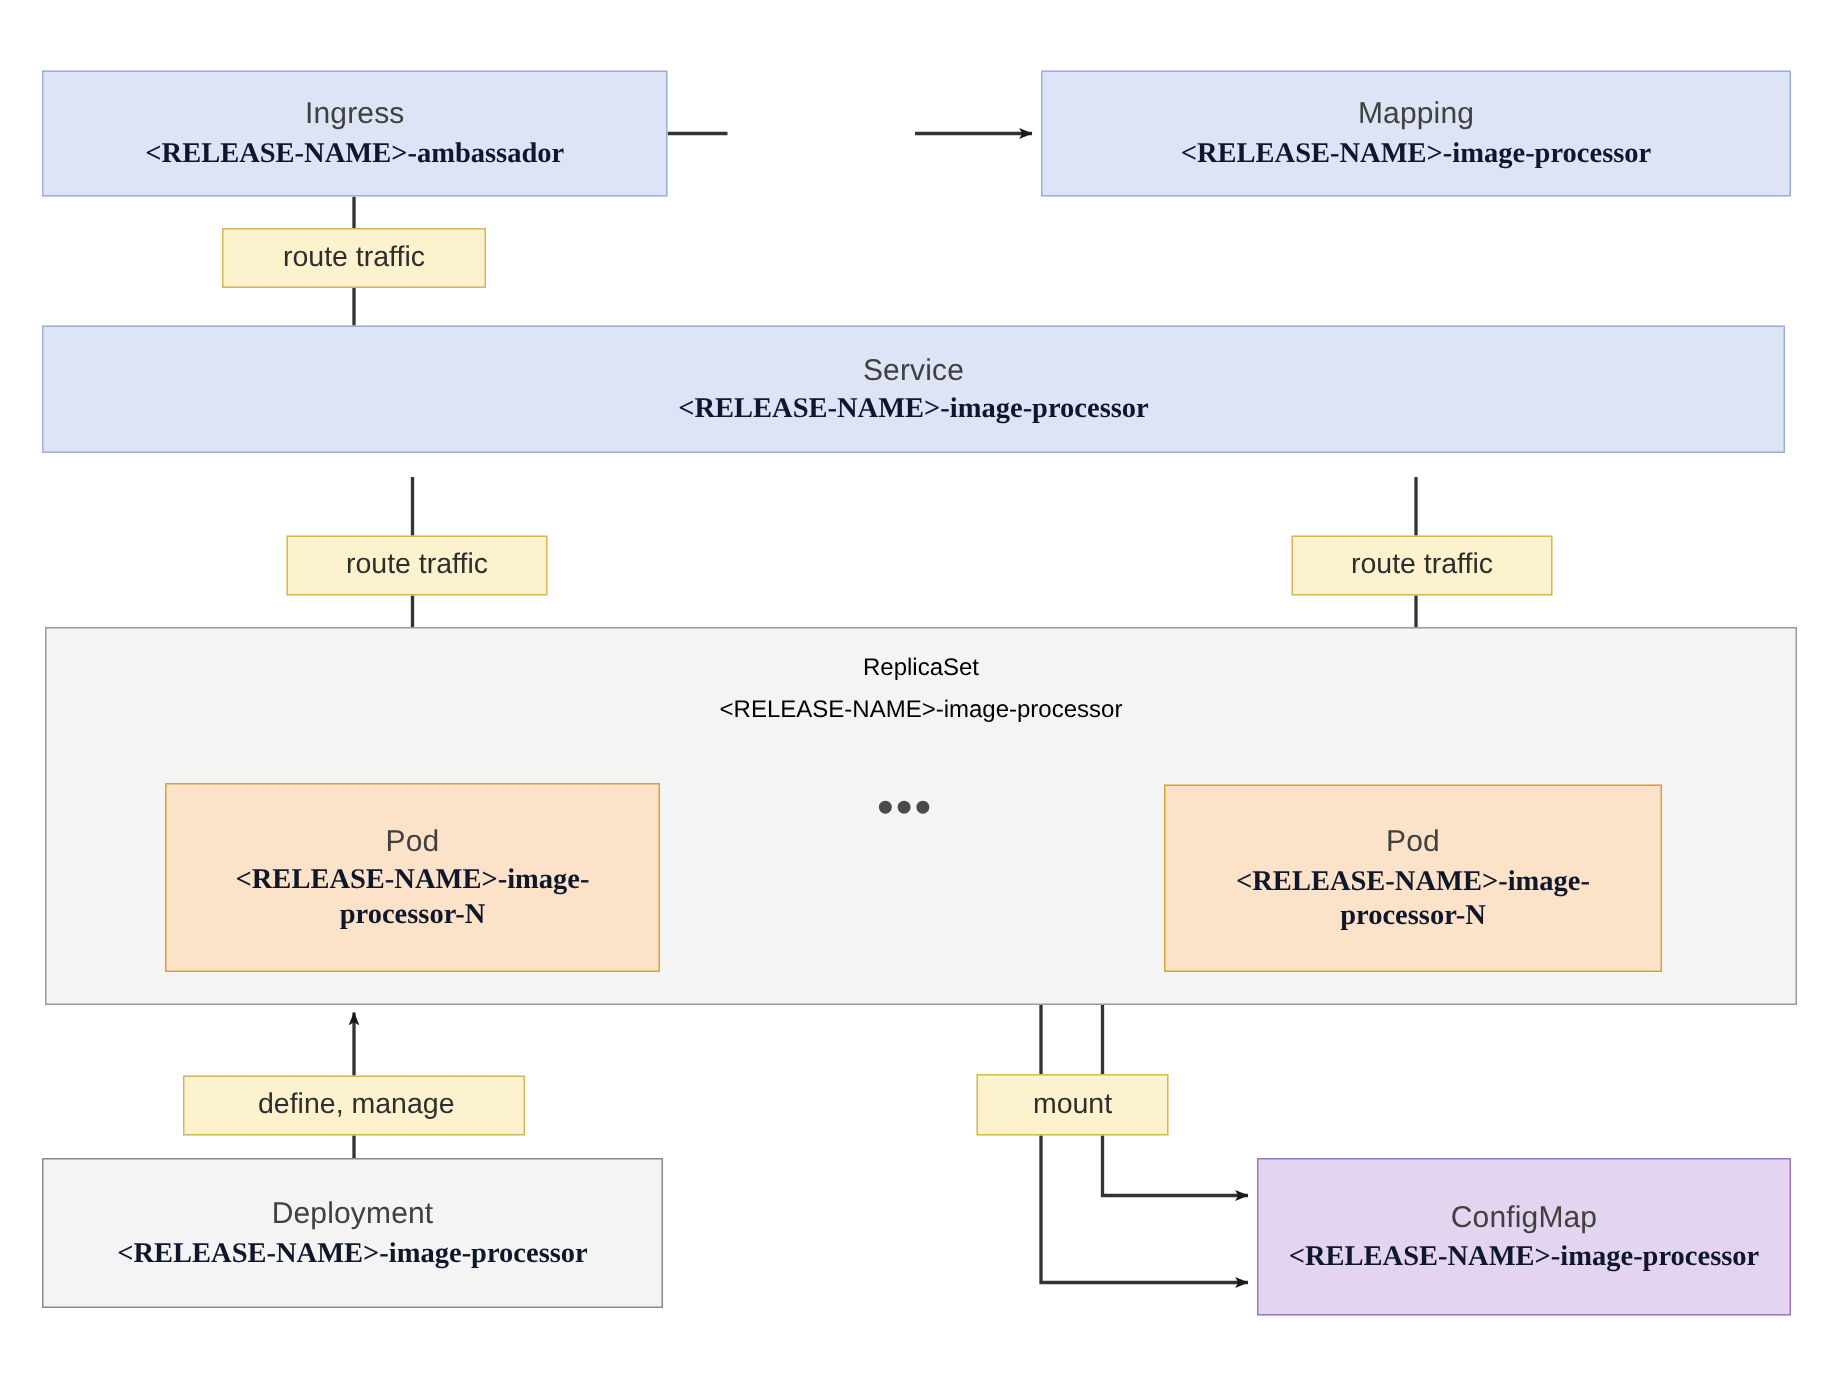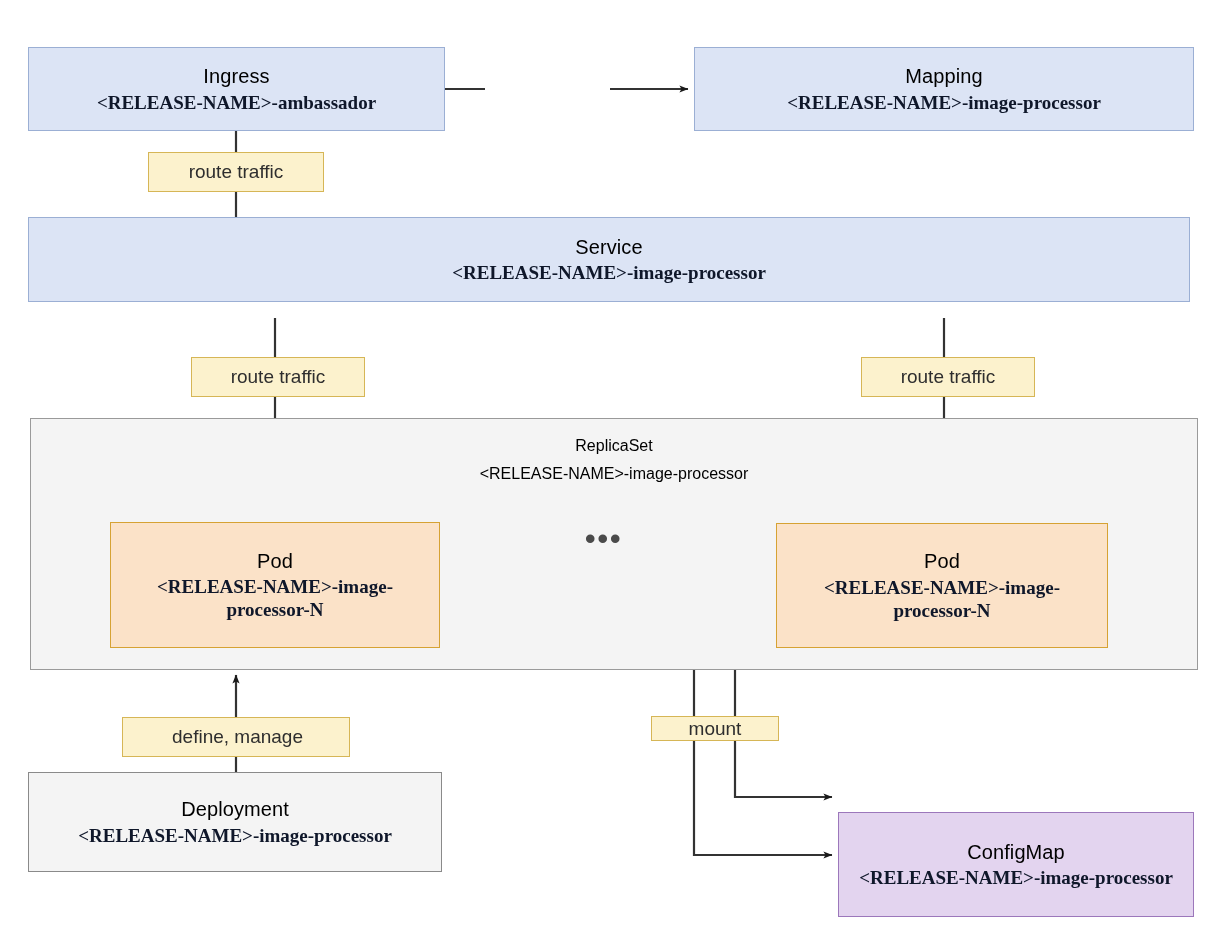--- a/index.html
+++ b/index.html
@@ -30,21 +30,21 @@
     box-sizing: border-box;
     display: flex;
     flex-direction: column;
     align-items: center;
     justify-content: center;
     text-align: center;
     line-height: 1.22;
   }
   .node .ntitle {
     font-size: 20px;
-    color: #000000;
+    color: #404040;
     font-weight: normal;
     letter-spacing: 0.1px;
   }
   .node .nsub {
     font-family: "Liberation Serif", serif;
     font-size: 19px;
     font-weight: bold;
     color: #0f172a;
     margin-top: 2px;
     max-width: 94%;
@@ -162,29 +162,29 @@
   <div class="node orange" style="left:776px; top:523px; width:332px; height:125px;">
     <div class="ntitle">Pod</div>
     <div class="nsub" style="max-width:272px;">&lt;RELEASE-NAME&gt;-image-processor-N</div>
   </div>
 
   <div class="node grey" style="left:28px; top:772px; width:414px; height:100px;">
     <div class="ntitle">Deployment</div>
     <div class="nsub">&lt;RELEASE-NAME&gt;-image-processor</div>
   </div>
 
-  <div class="node purple" style="left:838px; top:772px; width:356px; height:105px;margin-top:40px;">
+  <div class="node purple" style="left:838px; top:772px; width:356px; height:105px;">
     <div class="ntitle">ConfigMap</div>
     <div class="nsub">&lt;RELEASE-NAME&gt;-image-processor</div>
   </div>
 
 
   <div class="edge-label" style="left:148px; top:152px; width:176px; height:40px;">route traffic</div>
 
   <div class="edge-label" style="left:191px; top:357px; width:174px; height:40px;">route traffic</div>
 
   <div class="edge-label" style="left:861px; top:357px; width:174px; height:40px;">route traffic</div>
 
   <div class="edge-label" style="left:122px; top:717px; width:228px; height:40px;padding-left:12px;">define, manage</div>
 
-  <div class="edge-label" style="left:651px; top:716px; width:128px; height:25px;text-align:right;">mount</div>
+  <div class="edge-label" style="left:651px; top:716px; width:128px; height:41px;text-align:right;">mount</div>
 
 </div>
 
 </body></html>

